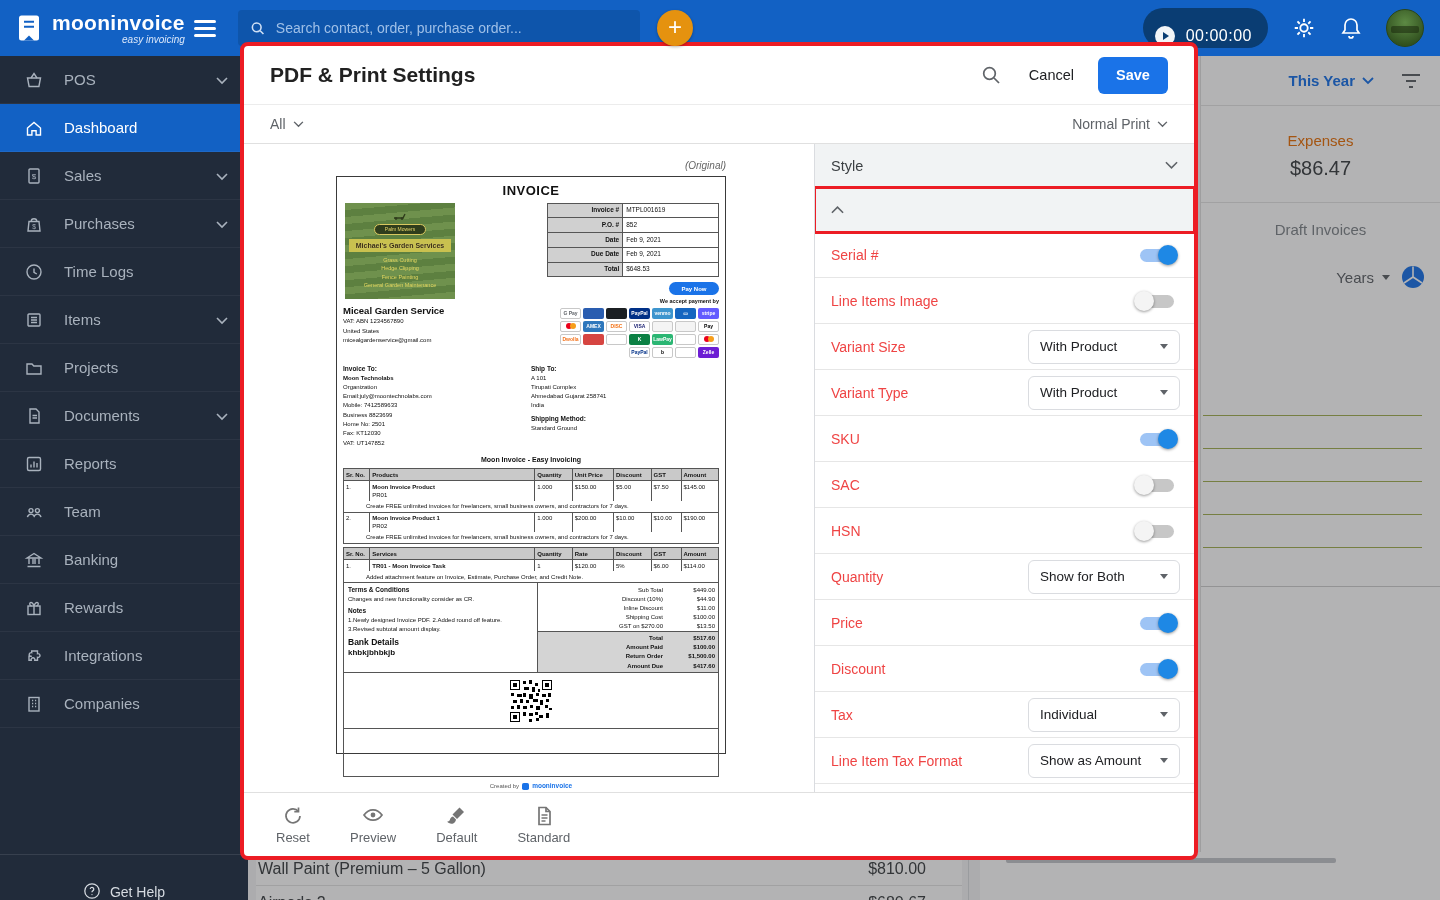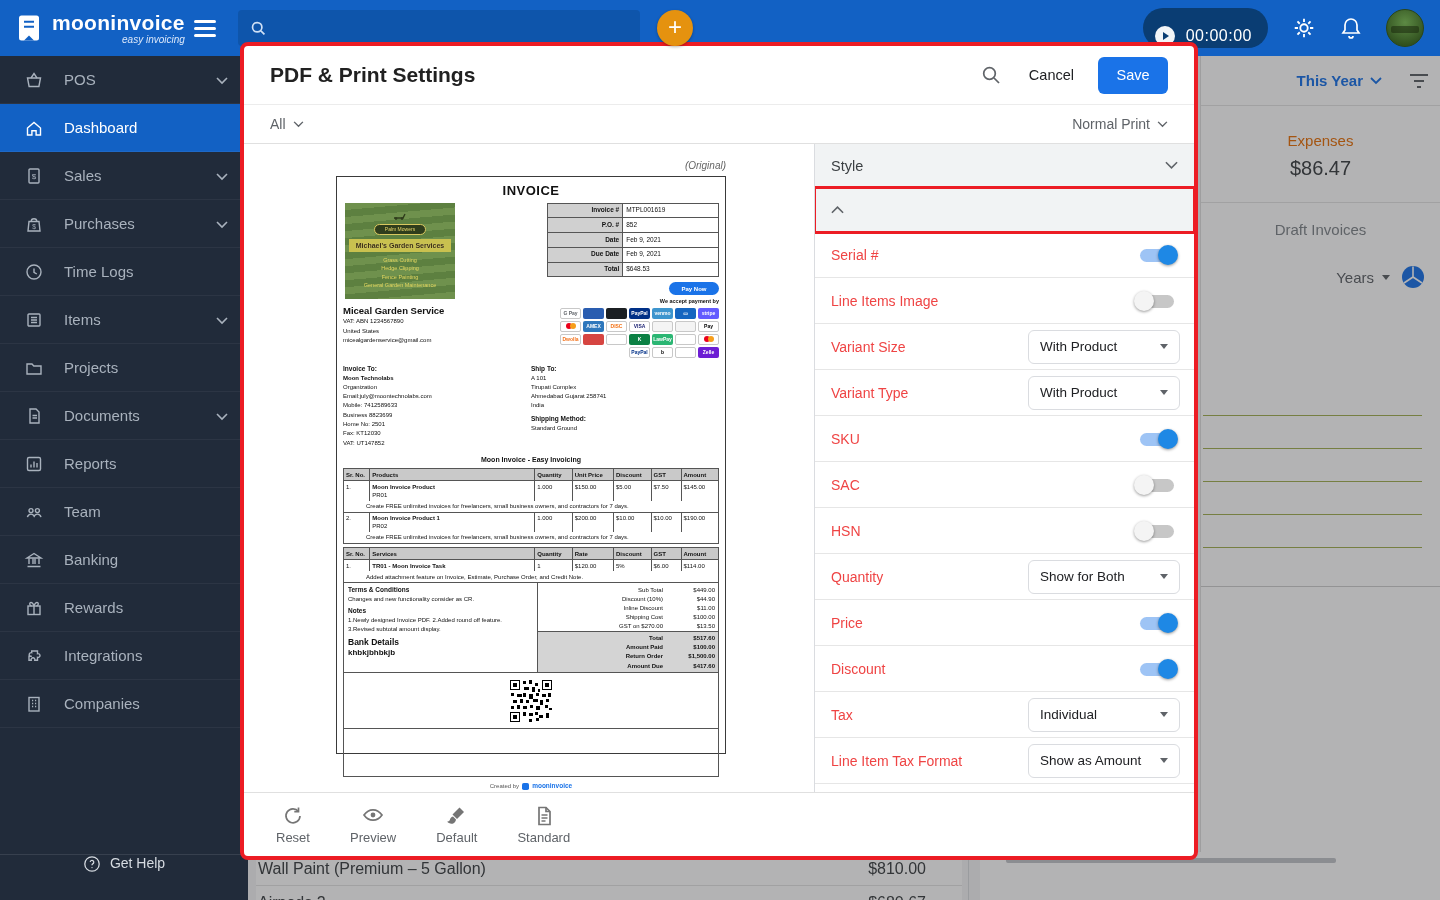--- a/index.html
+++ b/index.html
@@ -37,29 +37,29 @@
   
   .sidebar { position:absolute; left:0; top:56px; width:248px; bottom:0; background:#212b3a; z-index:6; }
   .nav-item { height:48px; display:flex; align-items:center; padding:0 20px 0 24px;
     border-bottom:1px solid rgba(255,255,255,.05); color:#a9b2bd; cursor:pointer; }
   .nav-item.active { background:#1261c4; color:#fff; }
   .nav-icon { width:20px; height:20px; margin-right:20px; display:flex; align-items:center; }
   .nav-icon svg { width:20px; height:20px; stroke:currentColor; fill:none; stroke-width:1.4; }
   .nav-label { font-size:15px; flex:1; }
   .nav-chev svg { width:12px; height:8px; stroke:currentColor; }
   .gethelp { position:absolute; left:0; right:0; bottom:0; height:46px; border-top:1px solid rgba(255,255,255,.1);
-    display:flex; align-items:flex-start; justify-content:center; gap:9px; color:#d6dbe1; font-size:14px; }
+    display:flex; align-items:flex-end; justify-content:center; gap:9px; color:#d6dbe1; font-size:14px; }
   .gethelp svg { width:18px; height:18px; stroke:#d6dbe1; fill:none; stroke-width:1.4; }
 
   
   .content { position:absolute; left:240px; top:56px; right:0; bottom:0; background:#f4f5f6; z-index:1; }
   .dim { position:absolute; left:240px; top:56px; right:0; bottom:0; background:rgba(32,33,36,.34); z-index:4; }
   .rpanel { position:absolute; left:960px; top:0; width:240px; height:100%; background:#fff; border-left:1px solid #e0e0e0; }
   .rp-toolbar { height:50px; border-bottom:1px solid #e4e4e4; display:flex; align-items:center;
-    justify-content:flex-end; gap:26px; padding-right:10px; }
+    justify-content:flex-end; gap:26px; padding-right:18px; }
   .rp-period { color:#1a73e8; font-size:15px; font-weight:bold; display:flex; align-items:center; gap:7px; }
   .rp-period svg { width:12px; height:8px; stroke:#1a73e8; }
   .rp-stat { text-align:center; }
   .rp-stat .lab { font-size:15px; }
   .rp-stat .val { font-size:20px; color:#3c4043; margin-top:8px; }
   .rp-div { height:1px; background:#e4e4e4; margin:0; }
   .rp-years { display:flex; align-items:center; justify-content:flex-end; gap:10px; padding:0 14px;
     margin-top:26px; color:#5f6368; font-size:15px; }
   .rp-grid { position:absolute; left:2px; right:18px; top:327px; height:167px;
     background:repeating-linear-gradient(180deg, transparent 0 32px, #a3b052 32px 33px); }
@@ -72,21 +72,21 @@
   .smudge { position:absolute; left:26px; top:6px; width:330px; height:5px; background:#c3c6ca; border-radius:2px; }
 
   
   .modal { position:absolute; left:240px; top:42px; width:958px; height:818px; background:#fff;
     border:4px solid #ec1c24; border-radius:8px; z-index:10; display:flex; flex-direction:column; }
   .m-head { height:58px; display:flex; align-items:center; padding:0 26px; flex:0 0 auto; }
   .m-title { font-size:21px; color:#212121; font-weight:600; flex:1; }
   .m-head .micon { margin-right:28px; cursor:pointer; display:flex; }
   .m-cancel { font-size:14.5px; color:#202124; margin-right:24px; cursor:pointer; }
   .m-save { background:#1a73e8; color:#fff; font-size:14.5px; border:none; border-radius:6px;
-    width:70px; height:37px; cursor:pointer; font-family:inherit; }
+    width:70px; height:37px; cursor:pointer; font-family:inherit;font-weight:bold; }
   .m-filter { height:40px; border-top:1px solid #ececec; border-bottom:1px solid #e0e0e0;
     display:flex; align-items:center; justify-content:space-between; padding:0 26px;
     color:#5f6368; font-size:14px; flex:0 0 auto; }
   .m-filter .opt { display:flex; align-items:center; gap:7px; cursor:pointer; }
   .m-filter svg { width:11px; height:7px; stroke:#5f6368; }
   .m-body { flex:1; display:flex; min-height:0; }
   .preview { flex:1; position:relative; background:#fff; }
   .settings { width:380px; border-left:1px solid #dadce0; overflow:hidden; }
   .sec-head { height:44px; background:#f1f3f4; border-bottom:1px solid #dadce0; display:flex;
     align-items:center; padding:0 16px; font-size:14.5px; color:#3c4043; cursor:pointer; position:relative; }
@@ -199,20 +199,21 @@
     <div class="hamburger">
         <span></span>
         <span></span>
         <span></span>
       </div>
     <div class="searchbar">
       <svg width="17" height="17" viewBox="0 0 20 20">
         <circle cx="8.5" cy="8.5" r="5.5" fill="none" stroke="#cfe0f5" stroke-width="2"></circle>
         <path d="M12.8 12.8 L17 17" stroke="#cfe0f5" stroke-width="2"></path>
       </svg>
+      <input type="text" placeholder="Search contact, order, purchase order..." style="">
     </div>
     <div class="top-right">
       <div class="timer-pill">
         <svg width="24" height="24" viewBox="0 0 24 24">
           <circle cx="12" cy="12" r="10" fill="#ffffff" opacity=".95"></circle>
           <path d="M10 8 l6 4 -6 4 z" fill="#0a3d73"></path>
         </svg>
         <span class="timer-text">00:00:00</span>
       </div>
       <svg width="24" height="24" viewBox="0 0 22 22">

